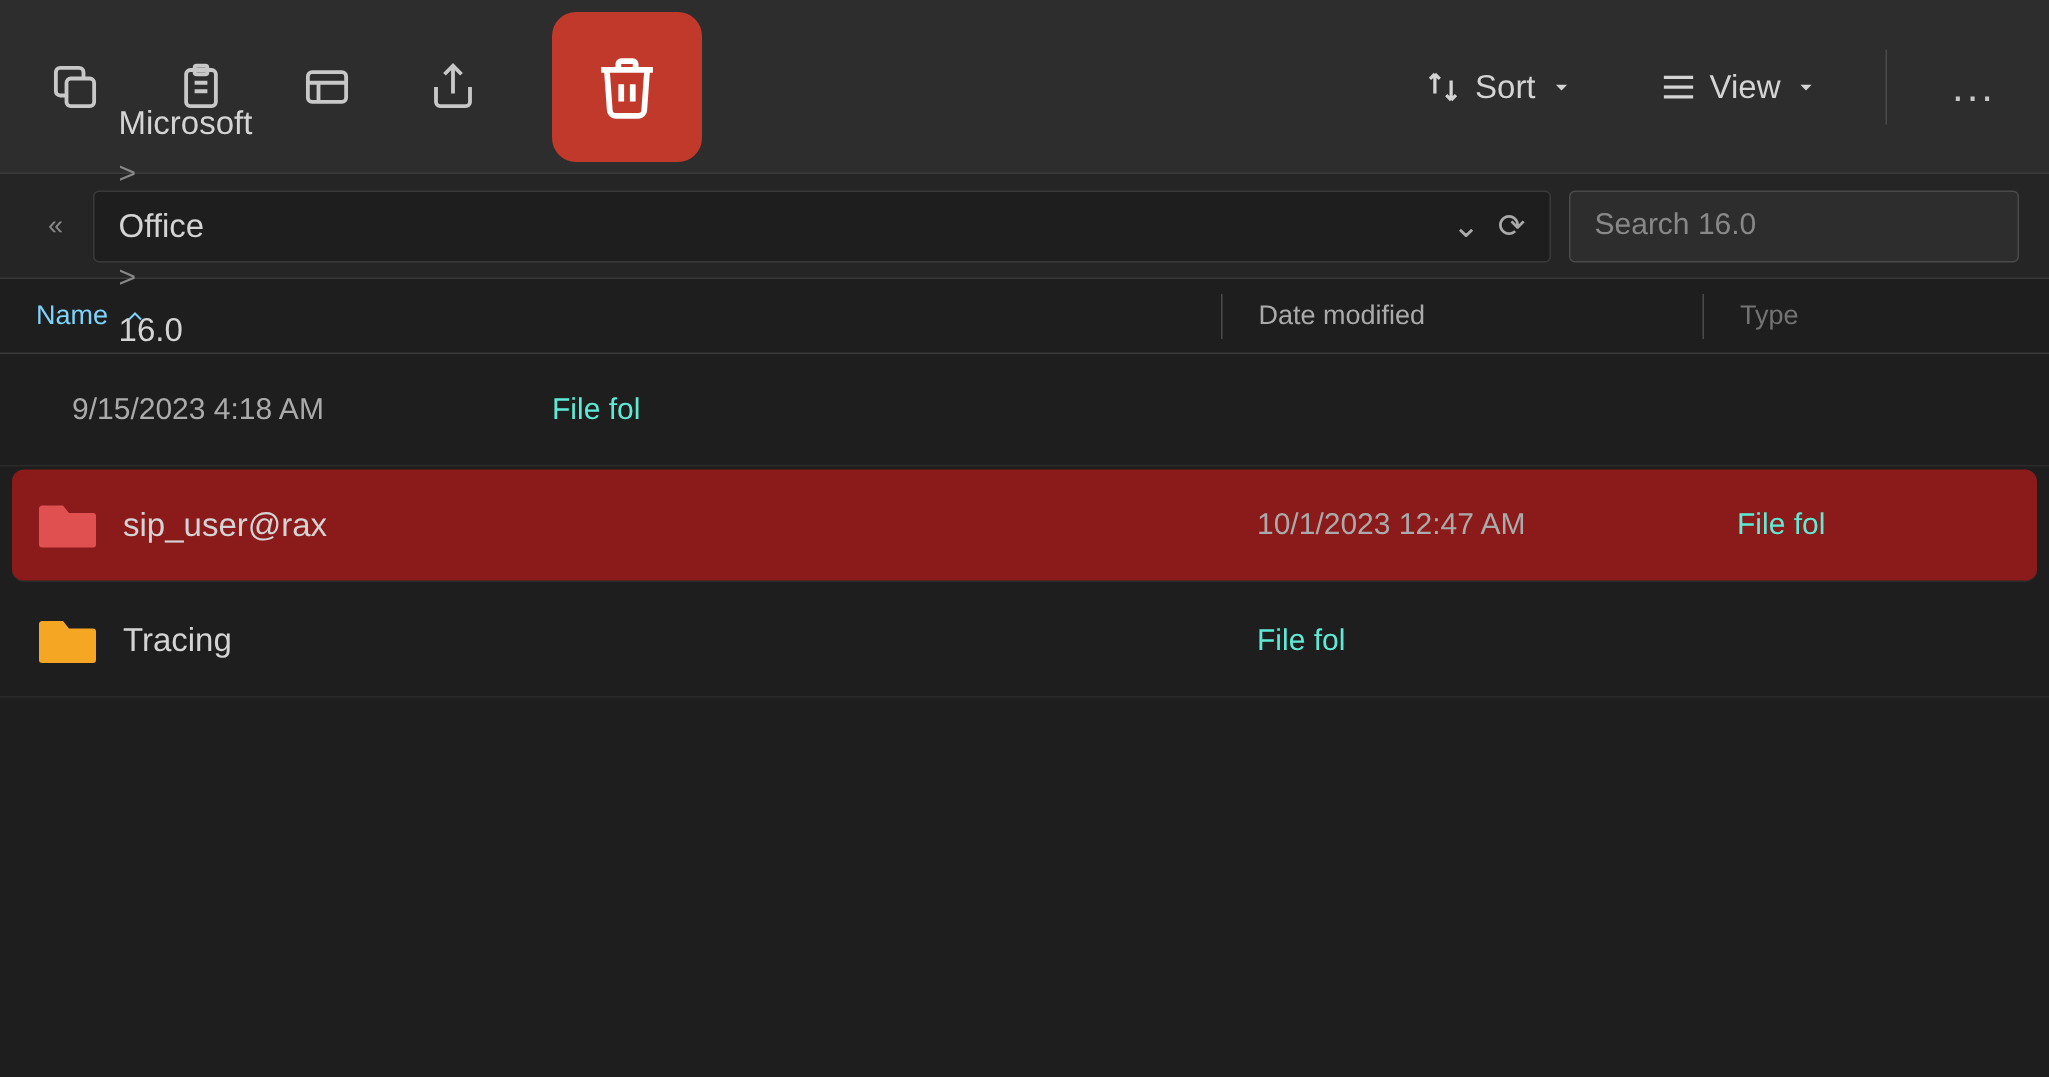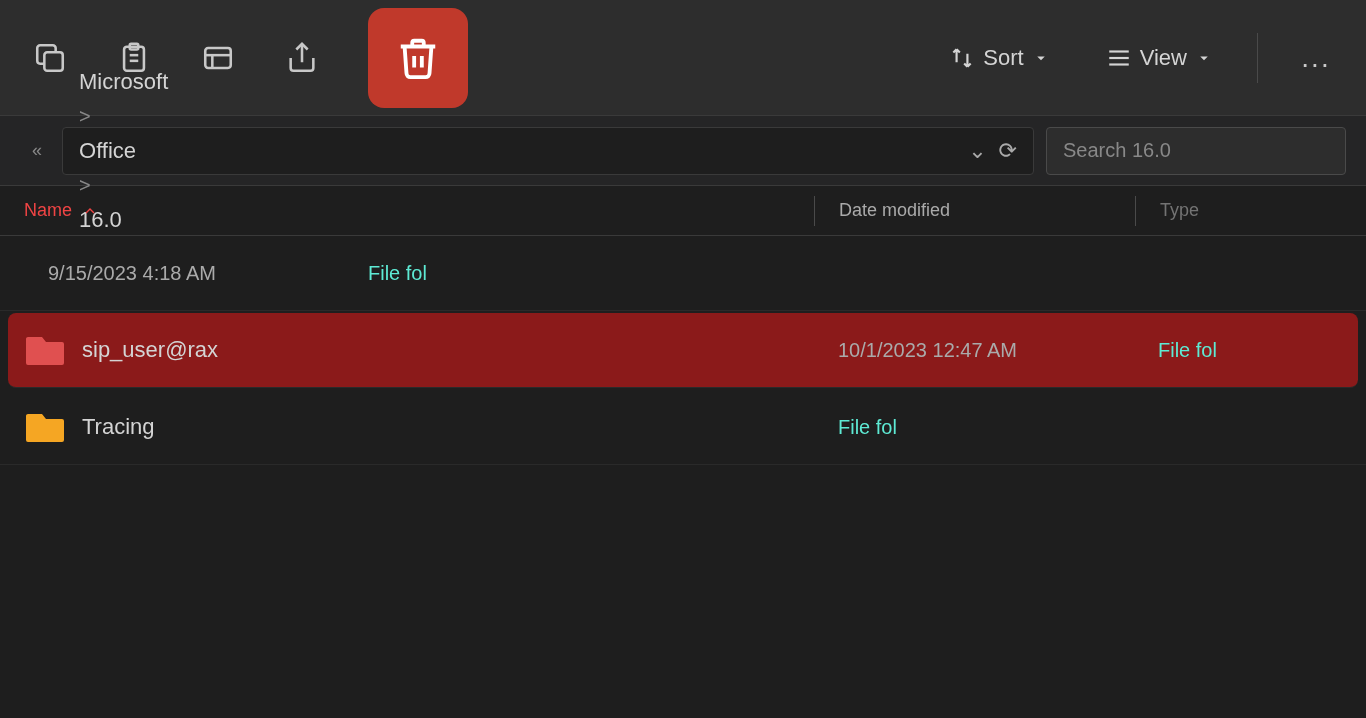--- a/index.html
+++ b/index.html
@@ -169,21 +169,21 @@
       height: 50px;
       border-bottom: 1px solid #3a3a3a;
       background: #1e1e1e;
     }
     .col-name {
       display: flex;
       align-items: center;
       gap: 10px;
       flex: 0 0 790px;
       font-size: 18px;
-      color: #ef4444;
+      color: #7dd3fc;
       cursor: pointer;
     }
     .col-name svg { width: 16px; height: 16px; }
     .col-divider {
       width: 1px;
       height: 30px;
       background: #4a4a4a;
     }
     .col-date {
       flex: 0 0 320px;

